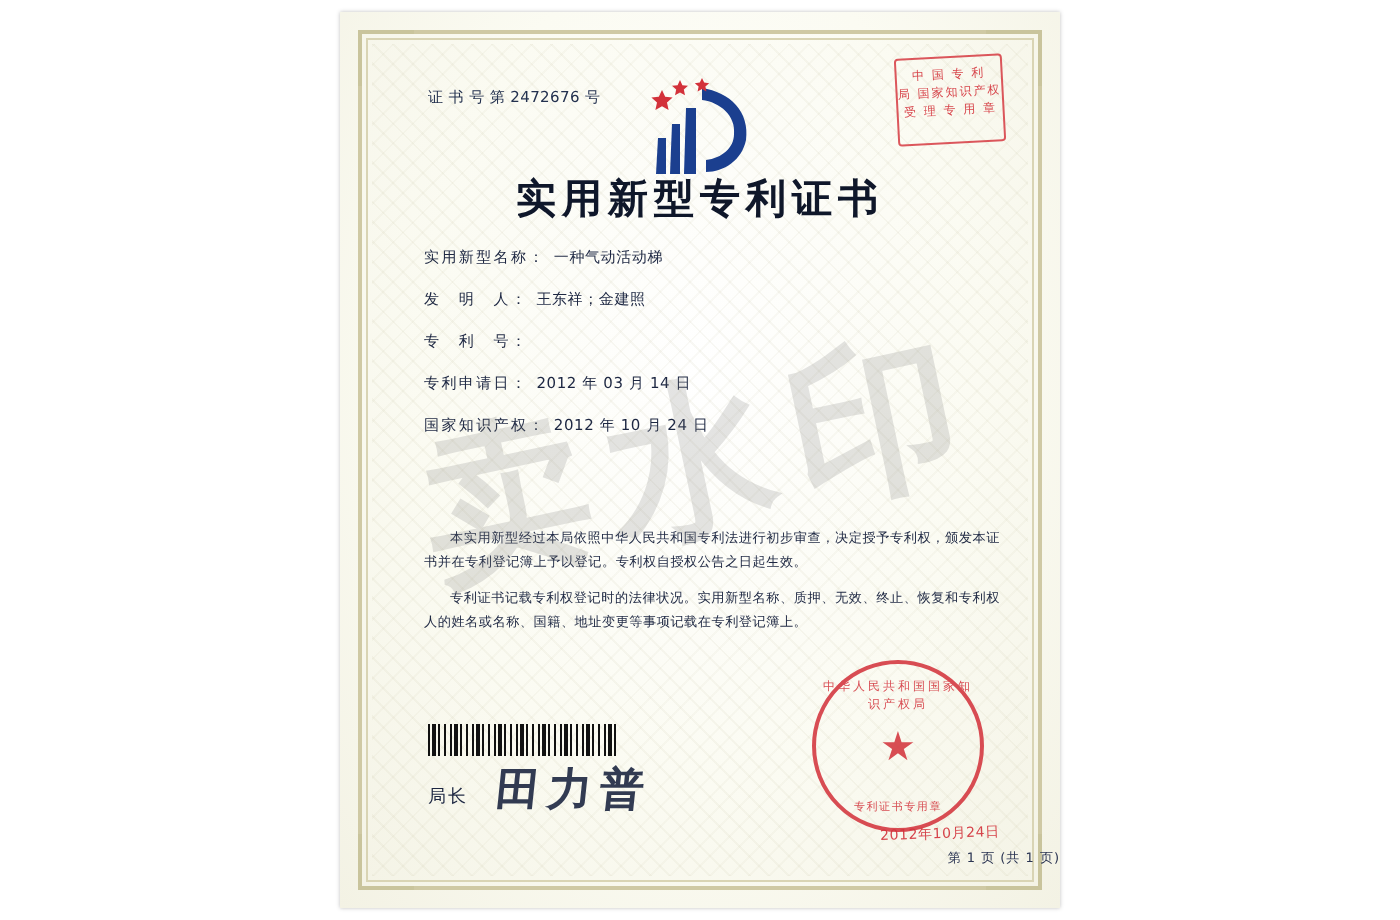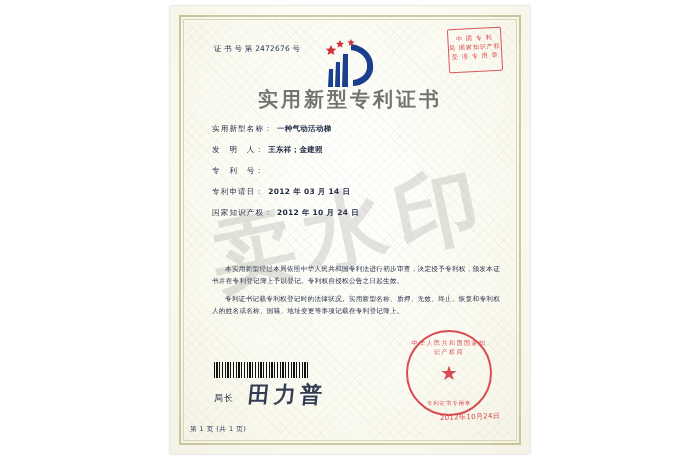--- a/index.html
+++ b/index.html
@@ -115,21 +115,21 @@
 
   
   .cert-title {
     position: absolute;
     left: 0; right: 0;
     top: 80px;
     text-align: center;
     font-family: "DejaVu Serif", "Liberation Serif", serif;
     font-size: 20px;
     font-weight: bold;
-    color: #737373;
+    color: #0f172a;
     letter-spacing: 3px;
   }
 
   
   .fields {
     position: absolute;
     left: 42px;
     right: 30px;
     top: 118px;
   }
@@ -142,21 +142,20 @@
     white-space: nowrap;
   }
   .field-label {
     flex: 0 0 auto;
     letter-spacing: 1.2px;
   }
   .field-value {
     flex: 1 1 auto;
     margin-left: 4px;
     letter-spacing: 0.3px;
-    font-weight: bold;
   }
 
   
   .body-text {
     position: absolute;
     left: 42px;
     right: 30px;
     top: 258px;
     font-size: 6.6px;
     line-height: 11.5px;
@@ -250,25 +249,24 @@
     opacity: 0.9;
     letter-spacing: 0.3px;
     transform: rotate(-2deg);
   }
 
   
   .page-indicator {
     position: absolute;
     left: 0; right: 0;
     bottom: 20px;
-    text-align: left;
+    text-align: right;
     font-size: 6.5px;
     color: #2b3553;
     letter-spacing: 0.5px;
-    padding-left: 20px;
   }
 
   
   .watermark {
     position: absolute;
     left: 0; top: 0;
     width: 700px;
     height: 460px;
     pointer-events: none;
     display: flex;

